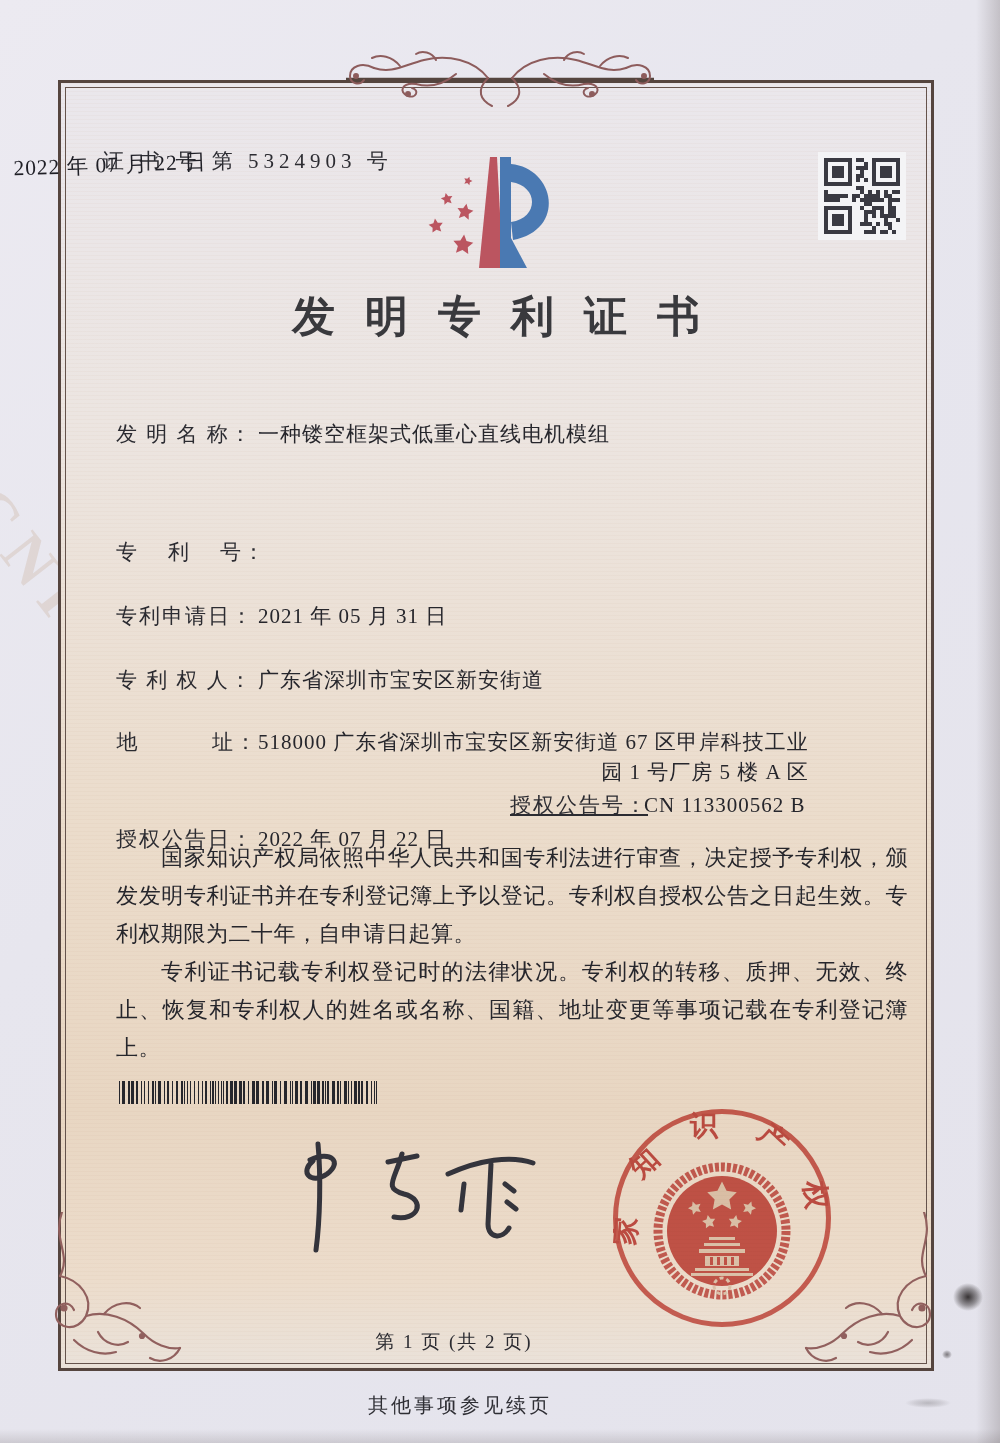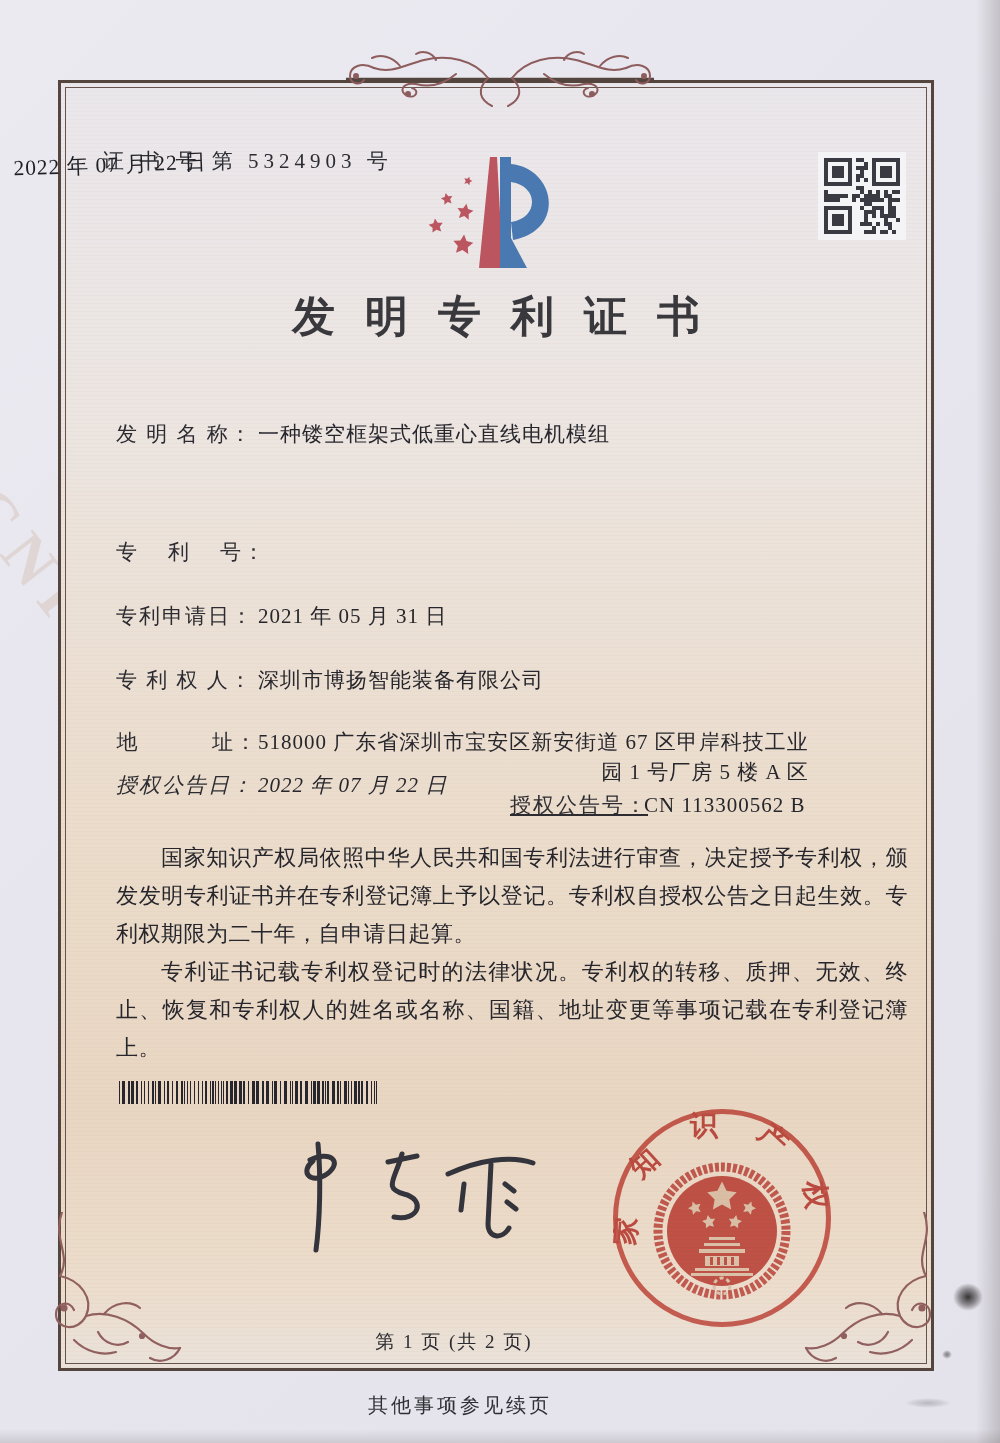--- a/index.html
+++ b/index.html
@@ -57,21 +57,21 @@
   .logo{position:absolute;left:415px;top:152px;width:160px;height:122px;}
   .qr{position:absolute;left:818px;top:152px;width:88px;height:88px;}
   .field-row{
     position:absolute;left:116px;display:flex;align-items:flex-start;
     font-size:21px;line-height:30px;
   }
   .field-label{white-space:pre;letter-spacing:2px;width:142px;flex:0 0 142px;color:#2b2b31;}
   .field-value{letter-spacing:1px;color:#26262c;max-width:660px;}
   .field-row.r1{top:407px;margin-top:12px;} .field-row.r2{top:472px;} .field-row.r3{top:537px;}
   .field-row.r4{top:601px;} .field-row.r5{top:665px;} .field-row.r6{top:727px;text-align:right;}
-  .field-row.r7{top:770px;font-style:italic;}
+  .field-row.r7{top:824px;}
   .field-row.r7b{top:790px;left:510px;}
   .field-row.r7b .field-label{width:134px;flex:0 0 134px;text-decoration:underline;}
   .addr-line{display:block;}
   .body-text{
     position:absolute;left:116px;top:839px;width:792px;
     font-size:22px;line-height:38px;text-align:justify;color:#26262c;
   }
   .body-text p{margin:0;text-indent:2.05em;letter-spacing:.5px;}
   .barcode{position:absolute;left:117px;top:1081px;width:268px;height:23px;}
   .director{position:absolute;left:117px;top:1170px;font-size:22px;letter-spacing:7px;color:#2b2b31;}
@@ -300,21 +300,21 @@
   </div>
   <div class="field-row r3">
     <span class="field-label">专    利    号：</span>
   </div>
   <div class="field-row r4">
     <span class="field-label">专利申请日：</span>
     <span class="field-value">2021 年 05 月 31 日</span>
   </div>
   <div class="field-row r5">
     <span class="field-label">专 利 权 人：</span>
-    <span class="field-value">深圳市博扬智能装备有限公司</span>
+    <span class="field-value">广东省深圳市宝安区新安街道</span>
   </div>
   <div class="field-row r6">
     <span class="field-label">地          址：</span>
     <span class="field-value">
       <span class="addr-line">518000 广东省深圳市宝安区新安街道 67 区甲岸科技工业</span>
       <span class="addr-line">园 1 号厂房 5 楼 A 区</span>
     </span>
   </div>
   <div class="field-row r7">
     <span class="field-label">授权公告日：</span>

